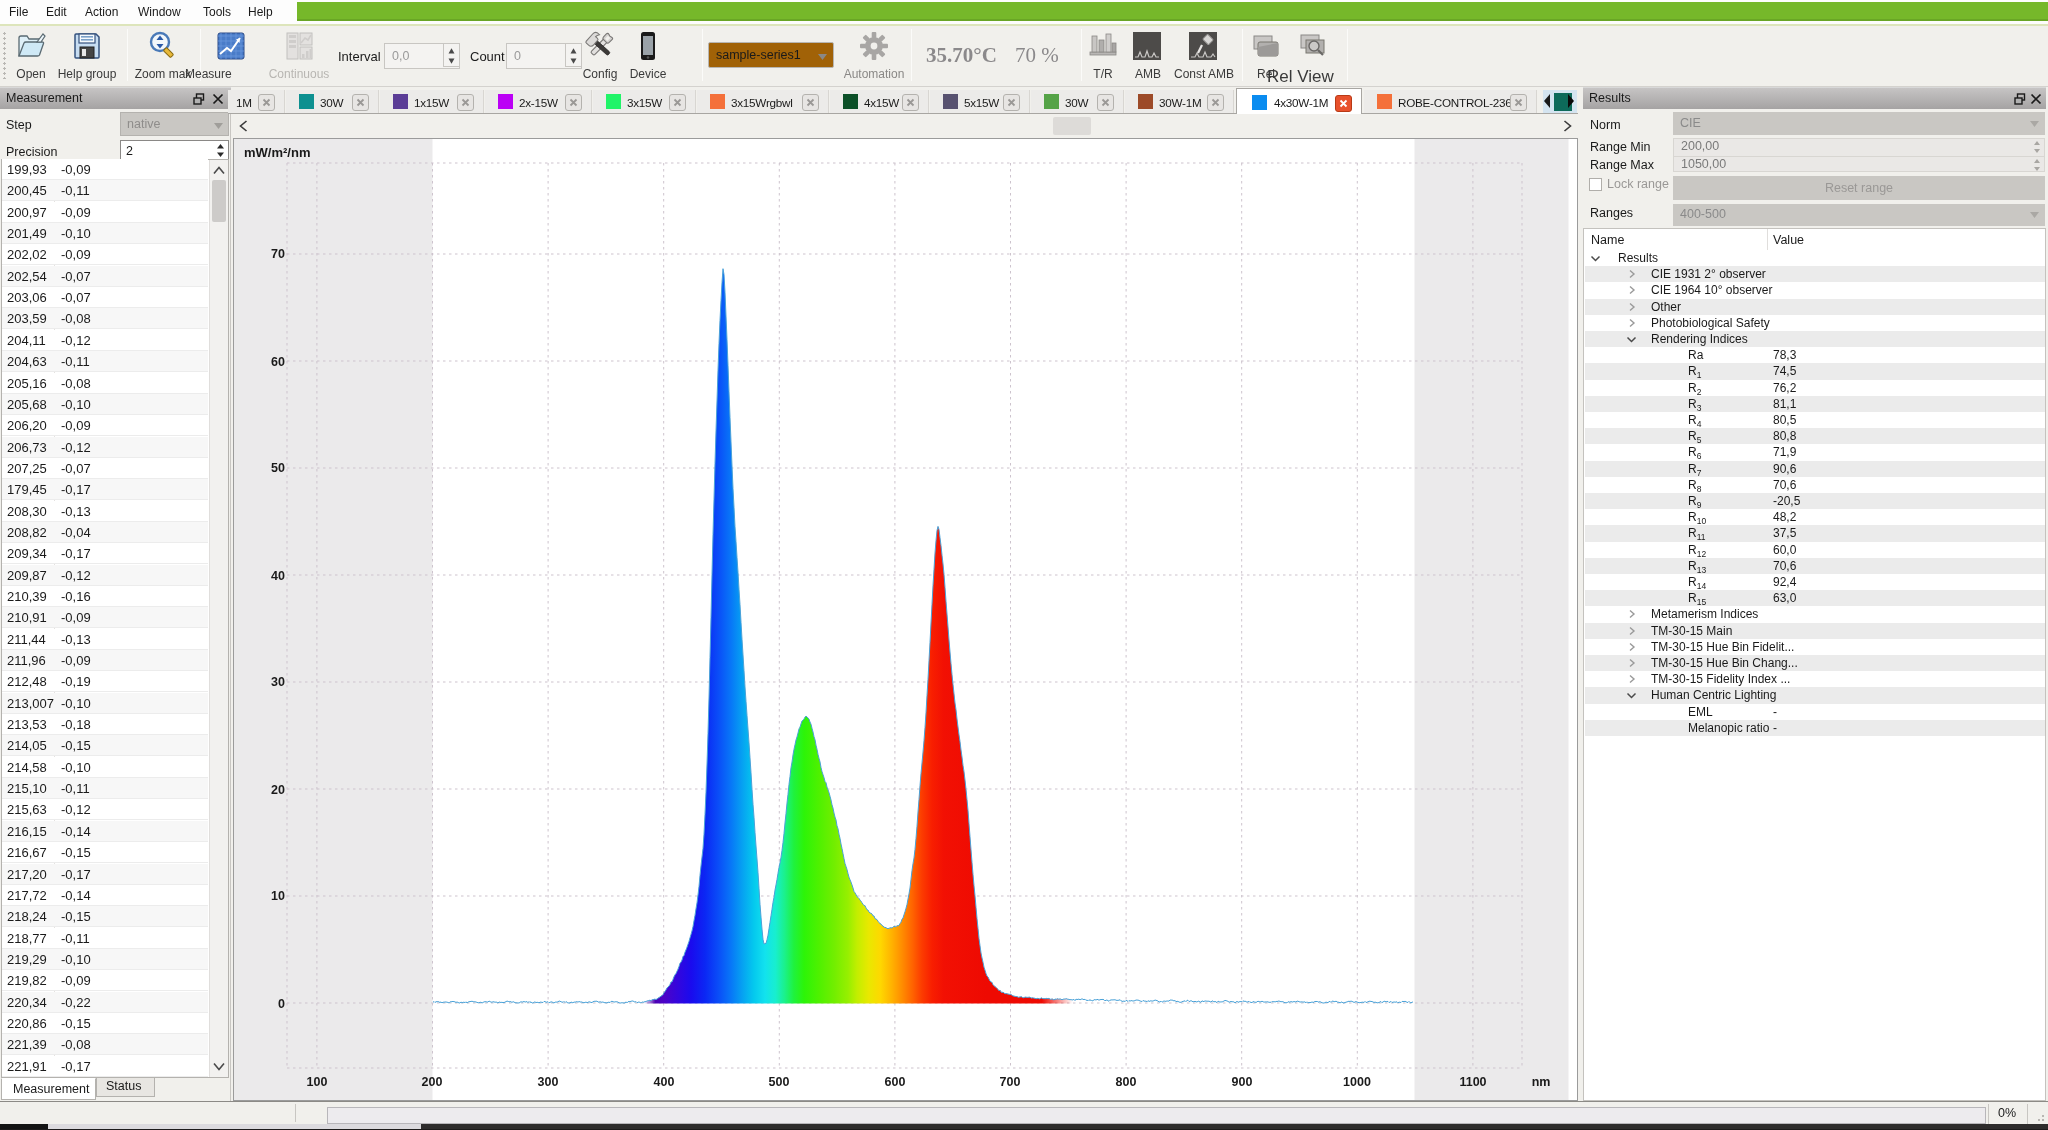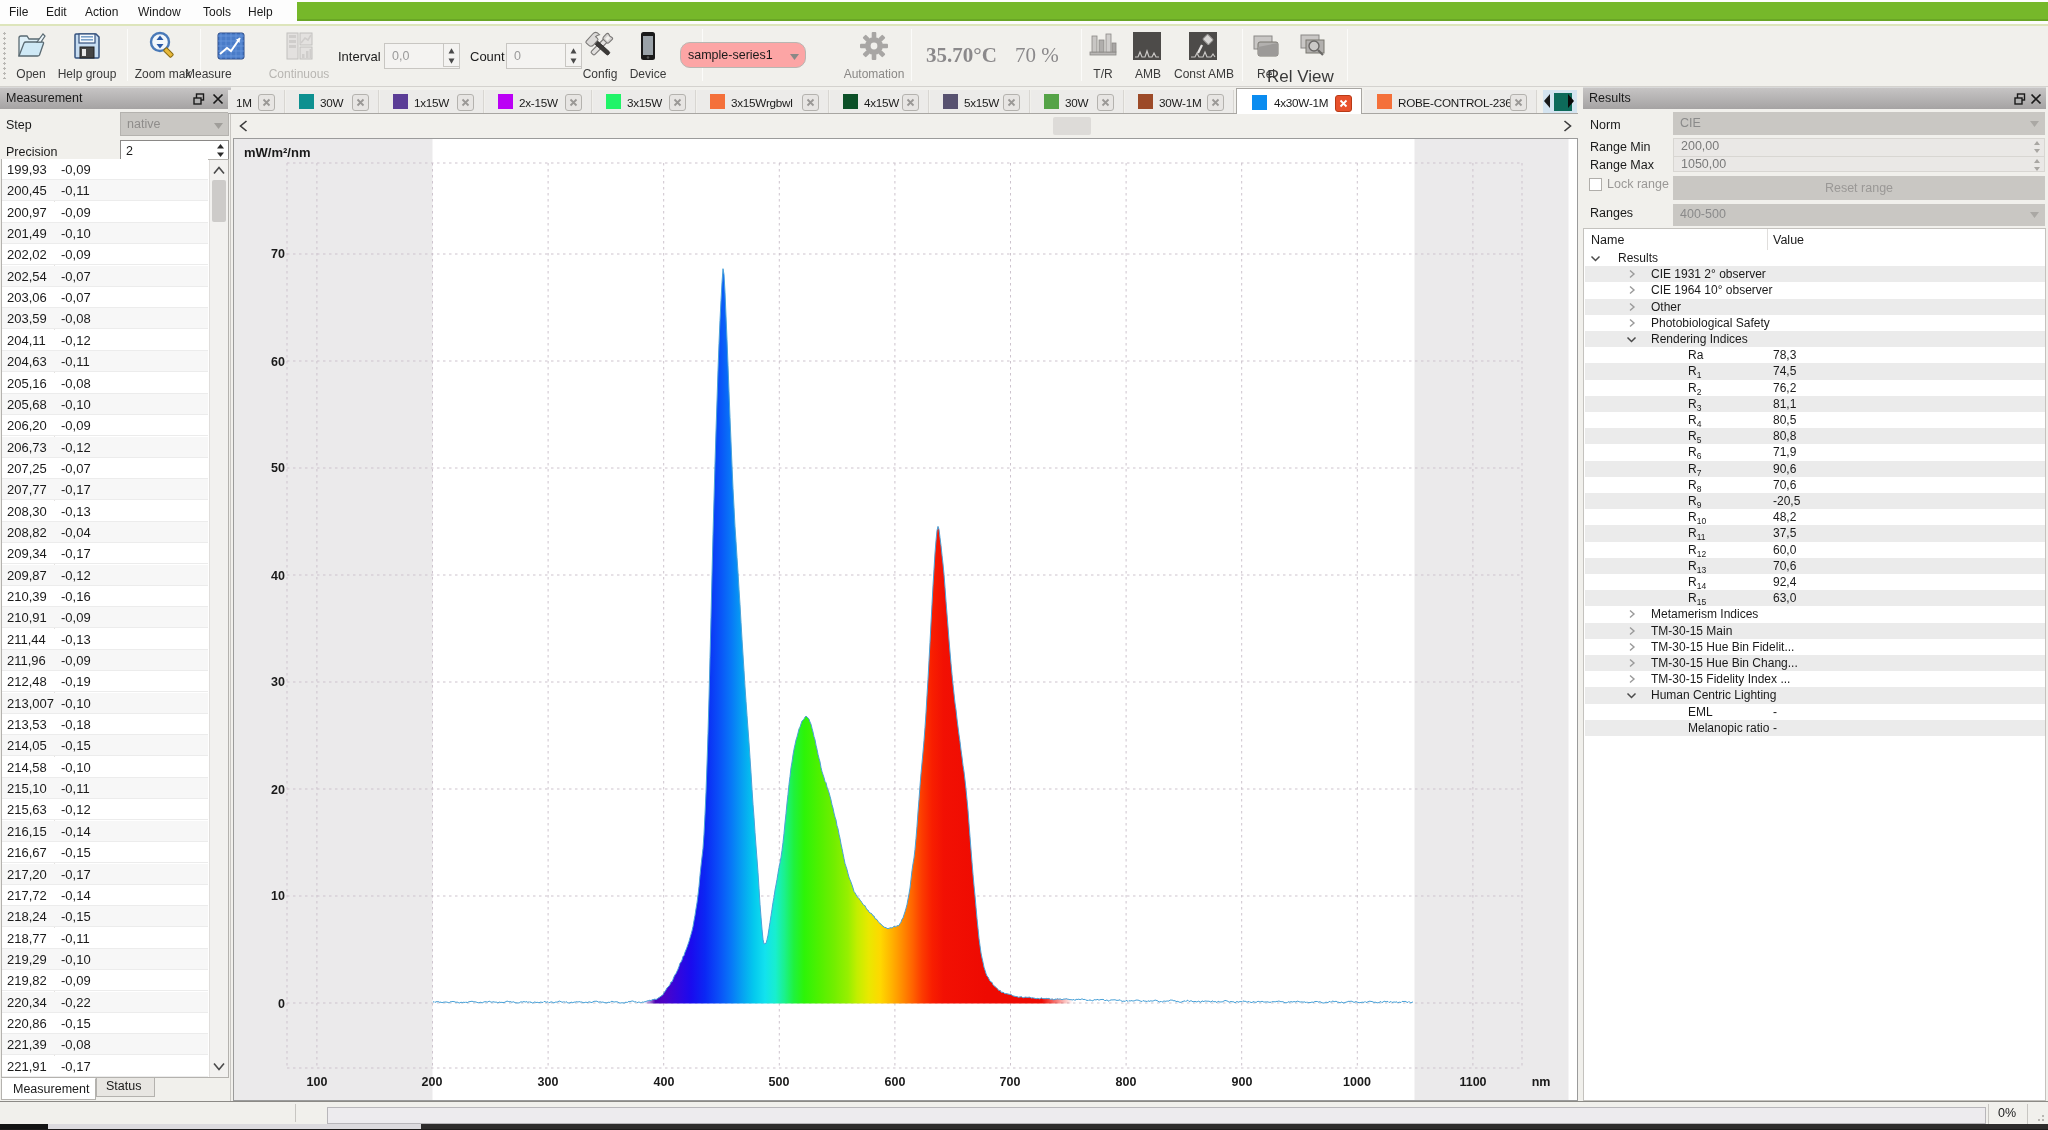--- a/index.html
+++ b/index.html
@@ -122,21 +122,21 @@
 </g>
 </svg></div>
     <div style="position:absolute;left:554px;width:92px;text-align:center;top:41px;font-size:12px;color:#3a3a3a;white-space:nowrap">Config</div>
     <div style="position:absolute;left:632px;top:4px"><svg width="32" height="32" viewBox="0 0 32 32">
 <rect x="9" y="2" width="14" height="28" rx="2.5" fill="#1a1a1a"></rect>
 <rect x="11" y="6" width="10" height="19" fill="#9aa2a8"></rect>
 <circle cx="16" cy="27.5" r="1.3" fill="#555"></circle>
       </svg></div>
     <div style="position:absolute;left:602px;width:92px;text-align:center;top:41px;font-size:12px;color:#3a3a3a;white-space:nowrap">Device</div>
     <div style="position:absolute;left:702px;top:3px;width:1px;height:52px;background:#d8d6d2;border-right:1px solid #fbfbf9"></div>
-    <div style="position:absolute;left:680px;top:16px;width:126px;height:26px;background:#fca5a5;border:1px solid #b8b6b2;border-radius:10px">
+    <div style="position:absolute;left:708px;top:16px;width:126px;height:26px;background:#a16207;border:1px solid #b8b6b2;border-radius:2px">
 <span style="position:absolute;left:7px;top:5px;font-size:12.5px;color:#1a1a1a">sample-series1</span>
 <svg width="9" height="6" viewBox="0 0 9 6" style="position:absolute;right:6px;top:11px">
         <path d="M0 0 L9 0 L4.5 6 Z" fill="#8a8886"></path>
       </svg>
     </div>
     <div style="position:absolute;left:858px;top:4px"><svg width="32" height="32" viewBox="0 0 32 32">
 <g fill="#a8a6a4">
           <circle cx="16" cy="16" r="9"></circle>
 <g>
             <rect x="13.7" y="2" width="4.6" height="6" rx="1"></rect>
@@ -277,21 +277,21 @@
     </div>
     <div class="mrow" style="top:350px;background:#f7f7f7">
       <span class="c1">206,73</span>
       <span class="c2">-0,12</span>
     </div>
     <div class="mrow" style="top:371px;background:#ffffff">
       <span class="c1">207,25</span>
       <span class="c2">-0,07</span>
     </div>
     <div class="mrow" style="top:392px;background:#f7f7f7">
-      <span class="c1">207,77</span>
+      <span class="c1">179,45</span>
       <span class="c2">-0,17</span>
     </div>
     <div class="mrow" style="top:414px;background:#ffffff">
       <span class="c1">208,30</span>
       <span class="c2">-0,13</span>
     </div>
     <div class="mrow" style="top:435px;background:#f7f7f7">
       <span class="c1">208,82</span>
       <span class="c2">-0,04</span>
     </div>

